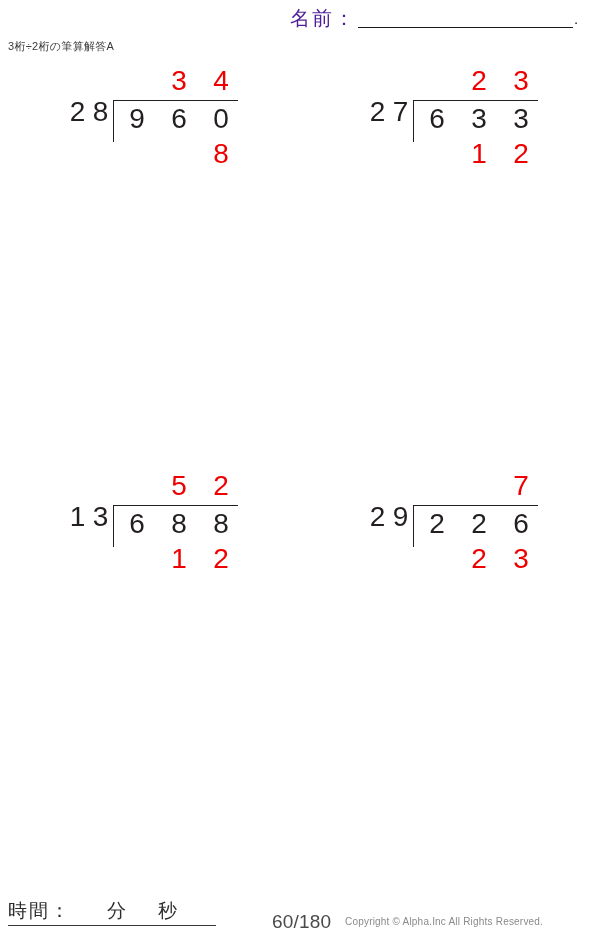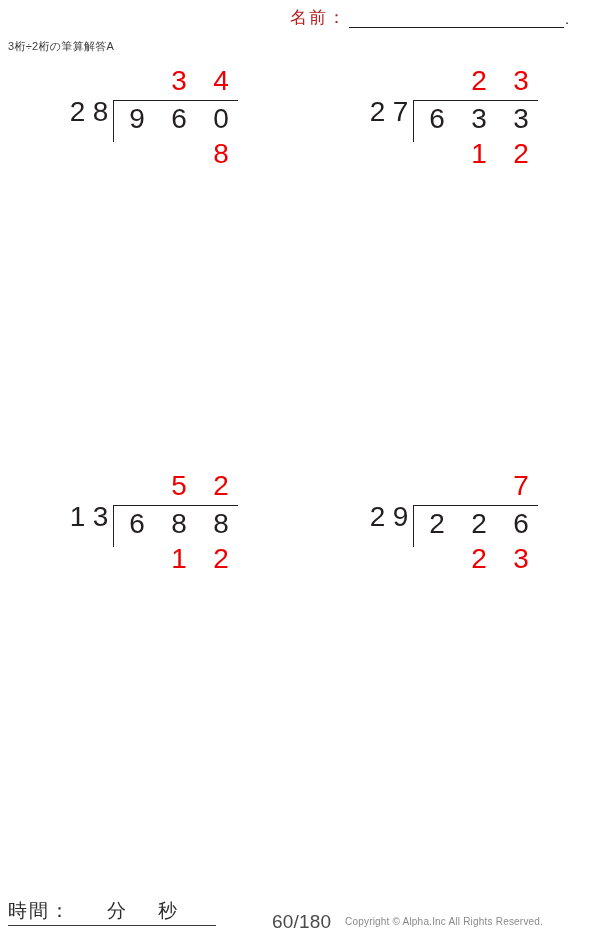--- a/index.html
+++ b/index.html
@@ -30,24 +30,24 @@
   }
   #name-field {
     position: absolute;
     left: 290px;
     top: 8px;
     display: flex;
     align-items: flex-end;
     white-space: nowrap;
   }
   #name-label {
-    font-size: 17px;
+    font-size: 20px;
     line-height: 20px;
     letter-spacing: 2px;
-    color: #b91c1c;
+    color: #4c1d95;
   }
   #name-blank {
     display: inline-block;
     width: 215px;
     border-bottom: 1.6px solid #1a1a1a;
     height: 19px;
     margin-left: 2px;
   }
   #name-period {
     font-size: 15px;

